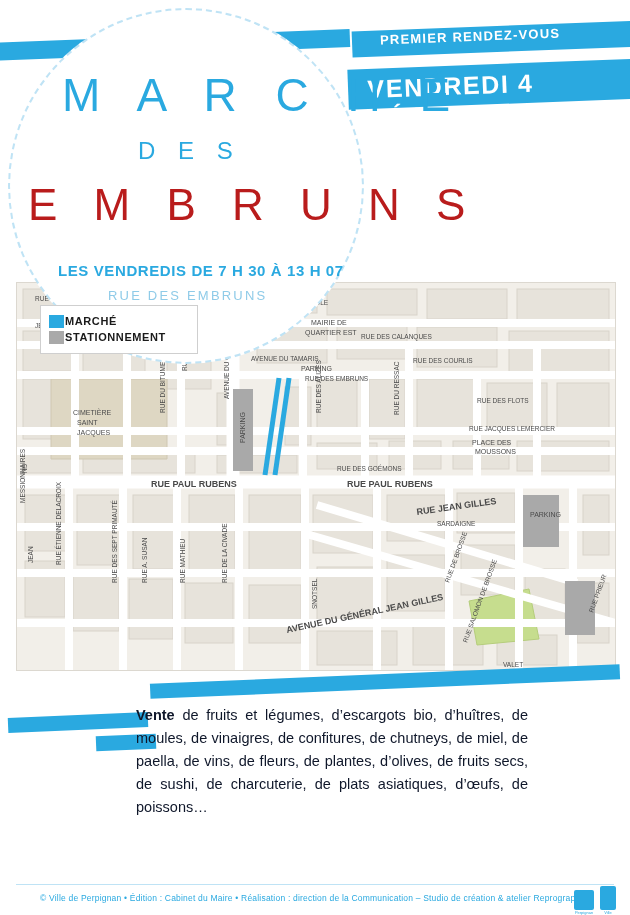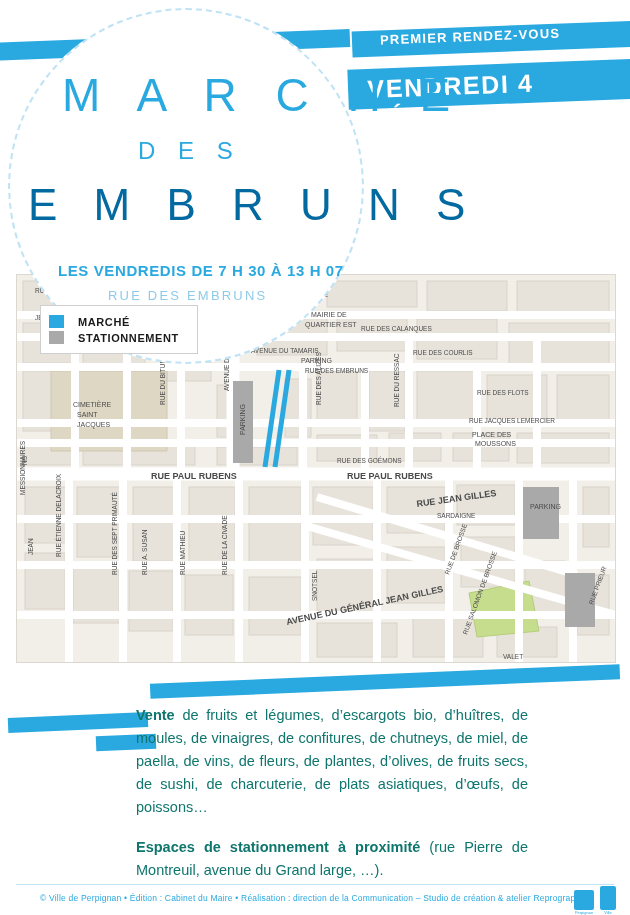--- a/index.html
+++ b/index.html
@@ -102,21 +102,21 @@
     color: #2aa9e0;
     font-size: 24px;
     letter-spacing: 8px;
     font-family: Liberation Sans, sans-serif;
   }
   .title-embruns {
     position: absolute;
     left: 28px;
     top: 180px;
     z-index: 4;
-    color: #0369a1;
+    color: #b91c1c;
     font-size: 44px;
     letter-spacing: 12px;
     font-family: "Liberation Sans", sans-serif;
   }
   .hours {
     position: absolute;
     left: 58px;
     top: 262px;
     z-index: 4;
     color: #2aa9e0;
@@ -131,21 +131,21 @@
     z-index: 4;
     color: #8fcbe8;
     font-size: 13px;
     letter-spacing: 2.2px;
   }
 
   
   .map {
     position: absolute;
     left: 16px;
-    top: 274px;
+    top: 282px;
     width: 598px;
     height: 387px;
     background: #f2efe9;
     border: 1px solid #dcd8d0;
     overflow: hidden;
     z-index: 0;
   }
   .map-bg { position: absolute; inset: 0; }
 
   .legend {
@@ -156,22 +156,21 @@
     background: #ffffff;
     border: 1px solid #cfcfcf;
     padding: 6px 8px;
     z-index: 6;
     font-size: 11px;
     font-weight: bold;
     letter-spacing: 0.6px;
   }
   .legend-row {
     display: flex;
-    align-items: center;
-    gap: 14px;
+    gap: 1px;
     margin: 3px 0;
   }
   .swatch { width: 15px; height: 13px; flex: 0 0 auto; }
   .swatch.blue { background: #2aa9e0; }
   .swatch.grey { background: #a9a9a9; }
 
   
   .ribbon-mid-a {
     position: absolute;
     left: 150px;
@@ -206,21 +205,21 @@
   
   .textblock {
     position: absolute;
     left: 136px;
     top: 704px;
     width: 392px;
     z-index: 4;
     font-size: 14.5px;
     line-height: 23px;
     text-align: justify;
-    color: #0f766e;
+    color: #0f172a;
   }
   .textblock p { margin: 0; }
   .textblock p + p { margin-top: 17px; }
   .textblock b { font-weight: bold; }
 
   
   .footer-rule {
     position: absolute;
     left: 16px;
     top: 884px;
@@ -438,21 +437,20 @@
 <div class="title-embruns">E M B R U N S</div>
 <div class="hours">LES VENDREDIS DE 7 H 30 À 13 H 07</div>
 <div class="street">RUE DES EMBRUNS</div>
 
 <div class="ribbon-mid-a"></div>
 <div class="ribbon-mid-b"></div>
 <div class="ribbon-mid-c"></div>
 
 <div class="textblock">
   <p><b>Vente</b><span> de fruits et légumes, d’escargots bio, d’huîtres, de moules, de vinaigres, de confitures, de chutneys, de miel, de paella, de vins, de fleurs, de plantes, d’olives, de fruits secs, de sushi, de charcuterie, de plats asiatiques, d’œufs, de poissons…</span></p>
-  <p><b>Espaces de stationnement à proximité</b><span> (rue Pierre de Montreuil, avenue du Grand large, …).</span></p>
 </div>
 
 <div class="footer-rule"></div>
 <div class="footer-text">© Ville de Perpignan • Édition : Cabinet du Maire • Réalisation : direction de la Communication – Studio de création &amp; atelier Reprographie.</div>
 <div class="footer-logos">
   <div class="logo-box">
     <div class="logo-city"></div>
     <div class="logo-caption">Perpignan</div>
   </div>
   <div class="logo-box">

